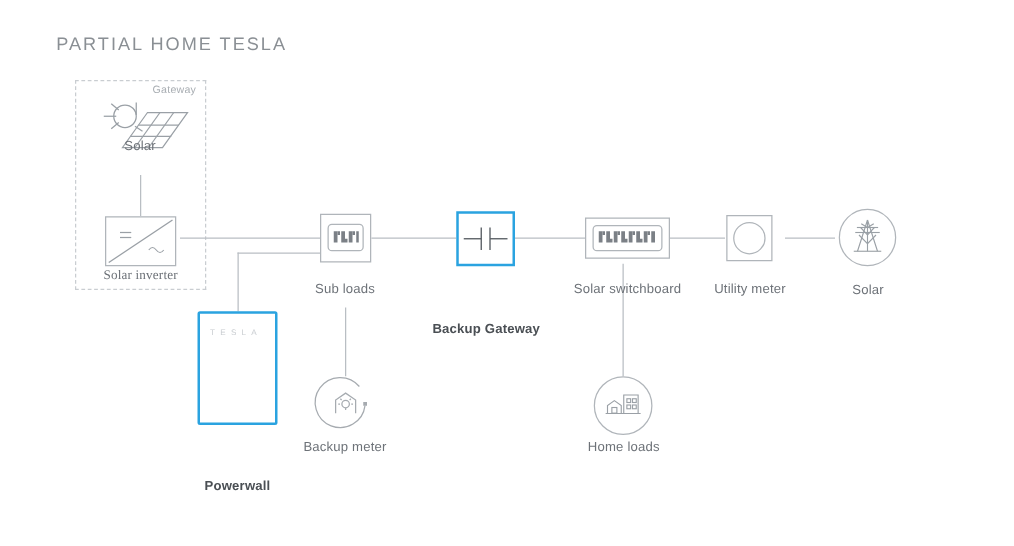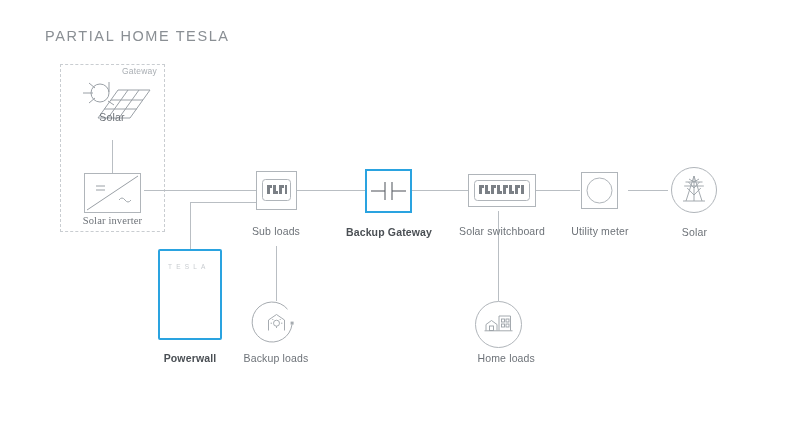--- a/index.html
+++ b/index.html
@@ -39,21 +39,21 @@
   }
 
   
   .label{
     font-size:10.5px;
     color:#6d7278;
     white-space:nowrap;
     text-align:center;
     letter-spacing:.15px;
   }
-  .label.bold{font-weight:bold;color:#4a4f54;}
+  .label.bold{font-weight:bold;color:#4a4f54;margin-top:31px;}
 
   
   .h-line{background:#b9bec3;height:1px;}
   .v-line{background:#b9bec3;width:1px;}
 
   
   .sq-frame{
     border:1px solid #b0b5ba;
     box-sizing:border-box;
     background:#fff;
@@ -229,31 +229,31 @@
         <path d="M15.5 29.5 L15.5 19 L23.5 13.5 L31.5 19 L31.5 29.5"></path>
         <circle cx="23.5" cy="22.2" r="3"></circle>
         <line x1="23.5" y1="25.2" x2="23.5" y2="27"></line>
         <line x1="17.6" y1="22.2" x2="19" y2="22.2"></line>
         <line x1="28" y1="22.2" x2="29.4" y2="22.2"></line>
         <line x1="19.3" y1="18" x2="20.3" y2="19"></line>
         <line x1="27.7" y1="18" x2="26.7" y2="19"></line>
       </g>
     </svg>
   </div>
-  <div class="abs label" style="left:232px;top:352px;width:88px;">Backup loads</div>
+  <div class="abs label" style="left:232px;top:352px;width:88px;">Backup meter</div>
 
   <div class="abs circle-frame" style="left:475px;top:301px;width:47px;height:47px;">
     <svg width="45" height="45" viewBox="0 0 45 45">
       <g fill="none" stroke="#9aa0a6" stroke-width=".9">
         <path d="M10 28.5 L10 22.5 L15.5 18.5 L21 22.5 L21 28.5"></path>
         <path d="M23 28.5 L23 14 L34.5 14 L34.5 28.5"></path>
         <line x1="8.5" y1="28.8" x2="36.5" y2="28.8"></line>
         <rect x="25.5" y="17" width="3" height="3"></rect>
         <rect x="30" y="17" width="3" height="3"></rect>
         <rect x="25.5" y="22" width="3" height="3"></rect>
         <rect x="30" y="22" width="3" height="3"></rect>
         <rect x="13.5" y="24" width="4" height="4.5"></rect>
       </g>
     </svg>
   </div>
-  <div class="abs label" style="left:463px;top:352px;width:72px;text-align:right;">Home loads</div>
+  <div class="abs label" style="left:463px;top:352px;width:72px;">Home loads</div>
 
 </div>
 
 </body></html>

